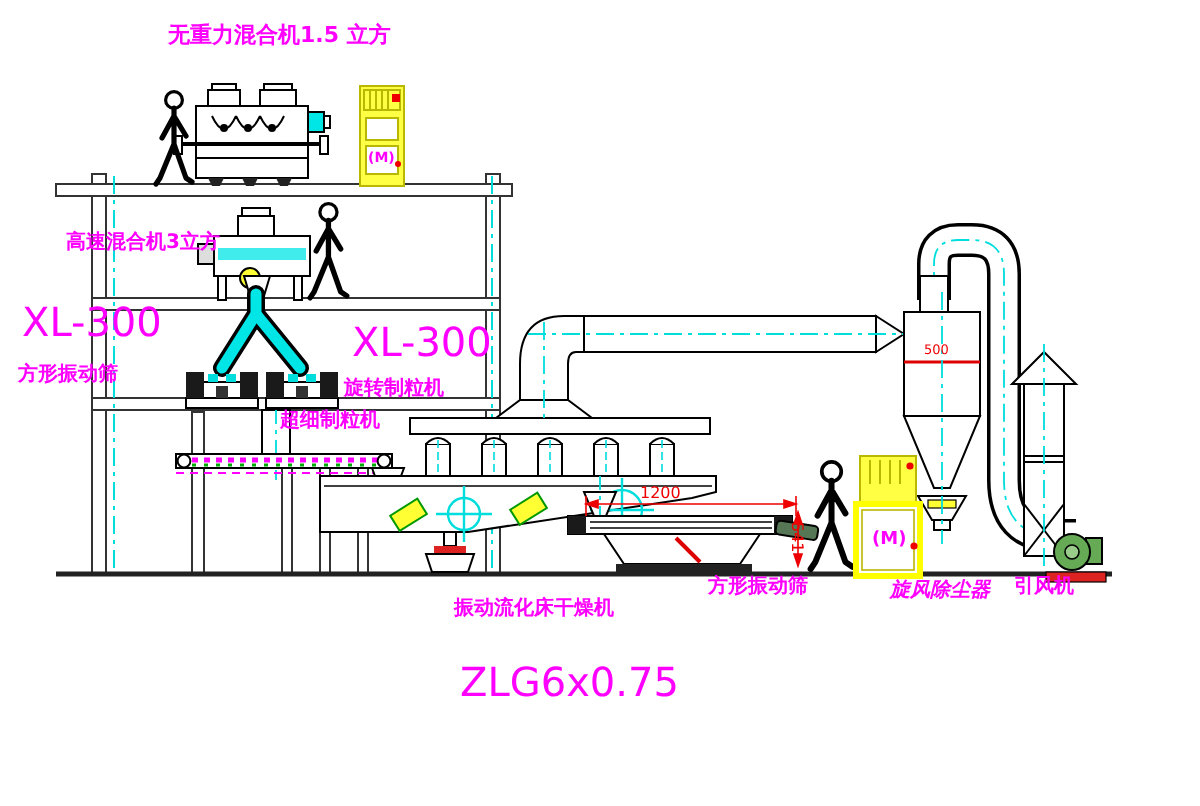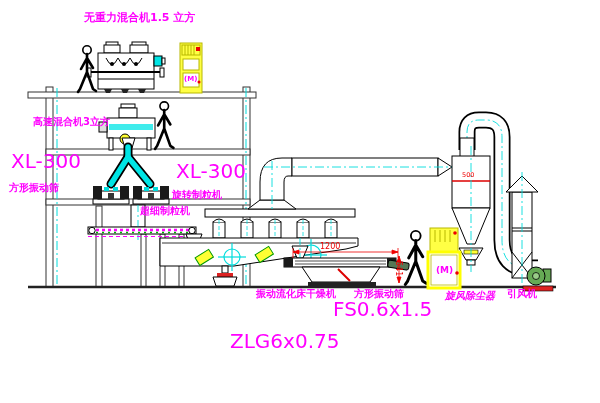--- a/index.html
+++ b/index.html
@@ -256,25 +256,24 @@
 <div class="lbl cjk" style="left:33px;top:117px;">高速混合机3立方</div>
 
 <div class="lbl model-big" style="left:11px;top:151px;">XL-300</div>
 <div class="lbl cjk" style="left:9px;top:183px;">方形振动筛</div>
 
 <div class="lbl model-big" style="left:176px;top:161px;">XL-300</div>
 <div class="lbl cjk" style="left:172px;top:190px;">旋转制粒机</div>
 
 <div class="lbl cjk" style="left:140px;top:206px;">超细制粒机</div>
 
-<div class="lbl cjk" style="left:227px;top:289px;margin-left:29px;">振动流化床干燥机</div>
+<div class="lbl cjk" style="left:227px;top:300px;">振动流化床干燥机</div>
 <div class="lbl model-big" style="left:230px;top:299px;margin-top:32px;">ZLG6x0.75</div>
 
 <div class="lbl cjk" style="left:334px;top:289px;margin-left:20px;">方形振动筛</div>
-<div class="lbl model-big" style="left:333px;top:299px;">FS0.6x1.5</div>
 
 <div class="lbl cjk" style="left:445px;top:291px;font-style:italic;">旋风除尘器</div>
 <div class="lbl cjk" style="left:507px;top:289px;">引风机</div>
 
 <div class="dim" style="left:320px;top:243px;">1200</div>
 <div class="dim rot" style="left:402px;top:261px;">541</div>
 <div class="dim tiny" style="left:462px;top:172px;">500</div>
 
 <div class="motor" style="left:184px;top:76px;font-size:7px;">(M)</div>
 <div class="motor" style="left:436px;top:266px;font-size:9px;">(M)</div>

